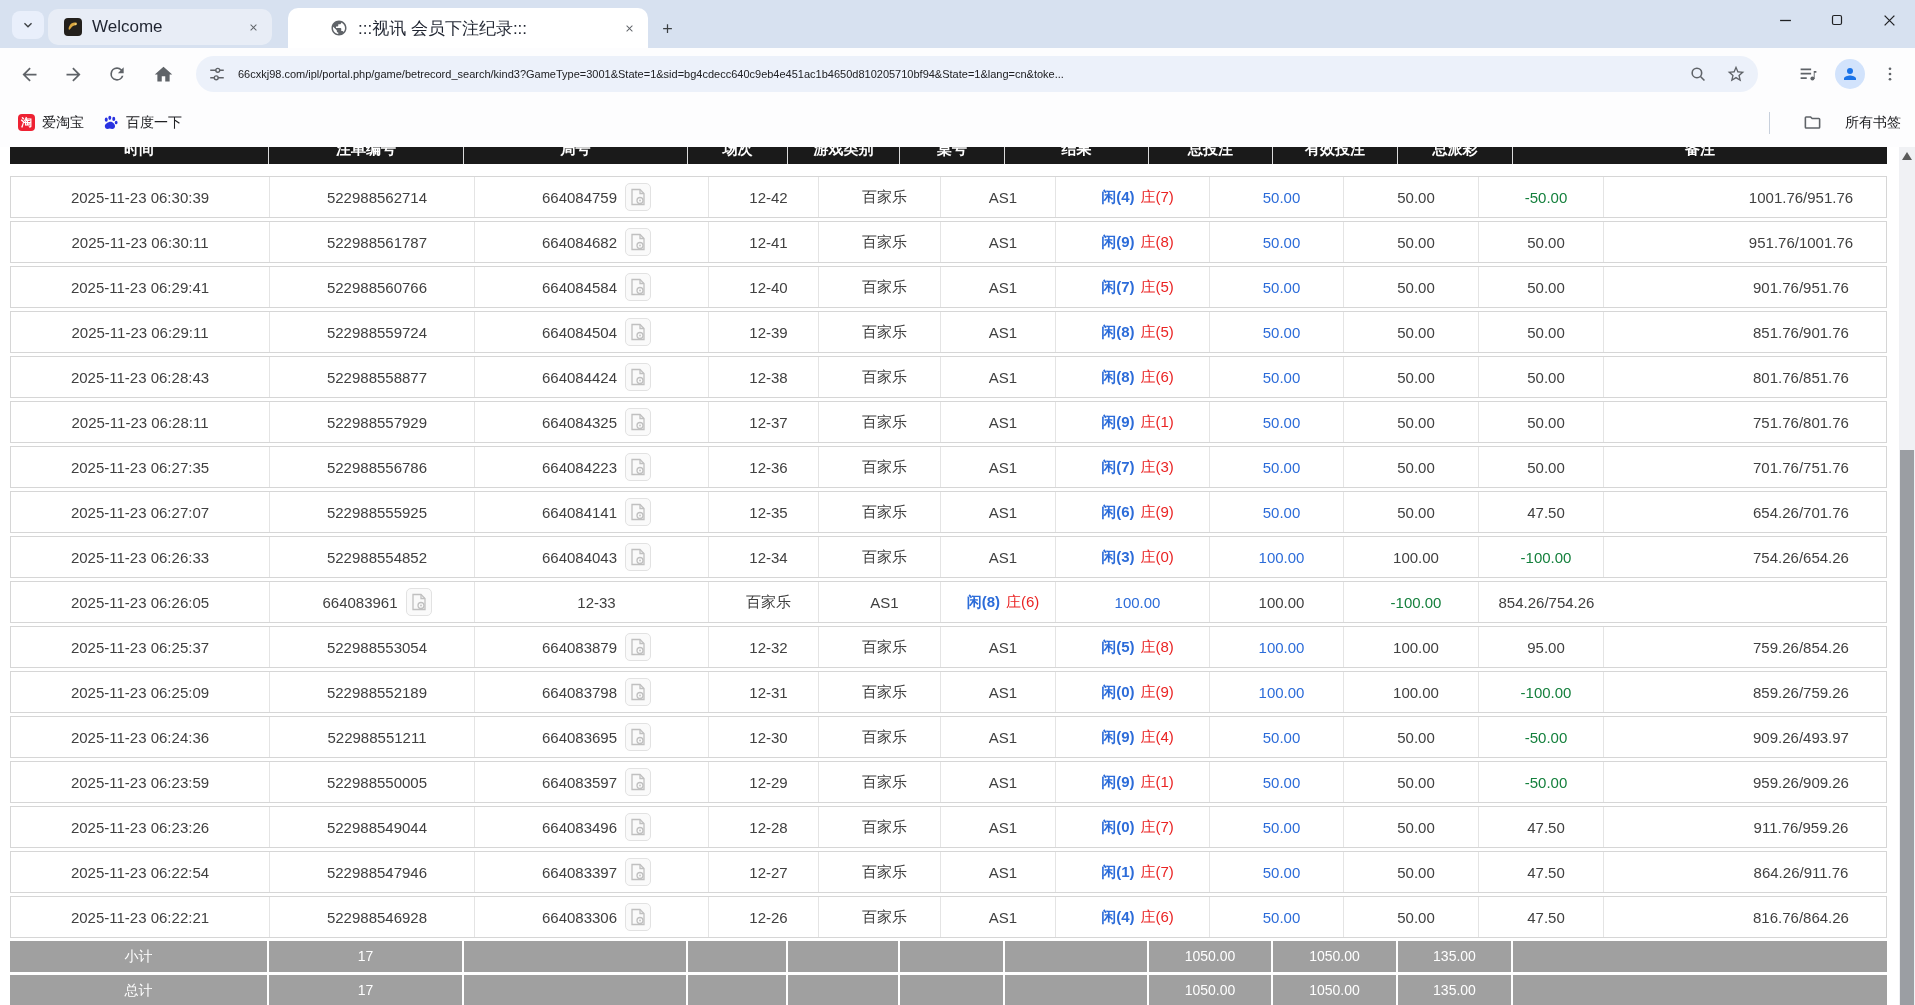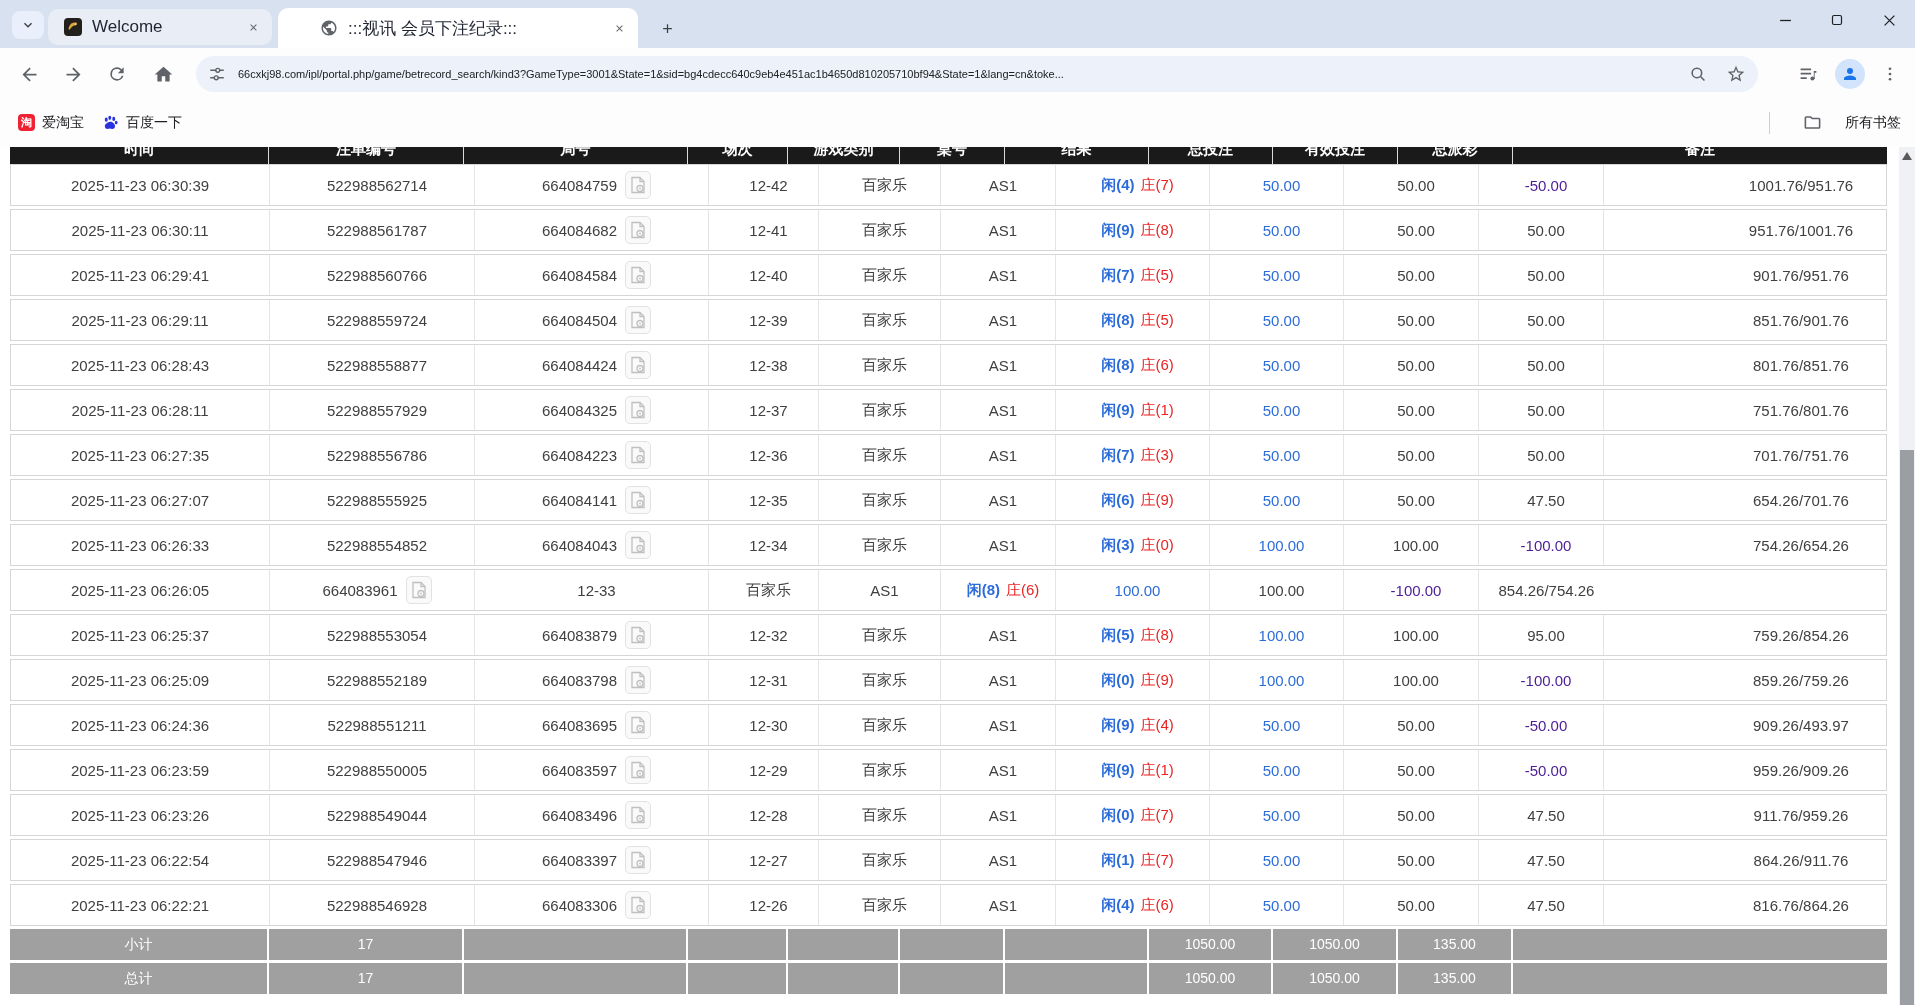--- a/index.html
+++ b/index.html
@@ -6,21 +6,21 @@
   html,body { width:1915px; height:1005px; overflow:hidden;
     font-family:"Liberation Sans","DejaVu Sans",sans-serif; background:#fff; }
 
   
   .tabstrip { position:absolute; left:0; top:0; width:1915px; height:48px; background:#d7e1f0; }
   .tab-search { position:absolute; left:12px; top:11px; width:32px; height:28px; border-radius:8px;
     background:#e9effb; display:flex; align-items:center; justify-content:center; }
   .tab { position:absolute; top:8px; height:40px; border-radius:10px 10px 0 0;
     display:flex; align-items:center; padding:0 10px 0 16px; font-size:17px; color:#1f2430; }
   .tab.inactive { left:48px; width:224px; background:rgba(255,255,255,.42); border-radius:10px; height:36px; top:9px; }
-  .tab.active { left:278px; width:360px; background:#fff;padding-left:42px; }
+  .tab.active { left:288px; width:360px; background:#fff;padding-left:42px; }
   .tab .title { flex:1; white-space:nowrap; overflow:hidden; margin-left:10px; }
   .tab .fav { width:18px; height:18px; flex:0 0 18px; }
   .fav-dragon { background:#23201c; border-radius:4px; display:flex; align-items:center; justify-content:center; }
   .tab-close { width:18px; height:18px; display:flex; align-items:center; justify-content:center; border-radius:50%; }
   .newtab-btn { position:absolute; left:652px; top:13px; width:30px; height:30px; border-radius:50%;
     display:flex; align-items:center; justify-content:center; }
   .win-controls { position:absolute; right:0; top:0; height:40px; display:flex; }
   .win-btn { width:52px; height:40px; display:flex; align-items:center; justify-content:center; color:#202124; }
 
   .toolbar { position:absolute; left:0; top:48px; width:1915px; height:50px; background:#fdfdfe; }
@@ -40,33 +40,33 @@
     display:flex; align-items:center; justify-content:center; font-weight:bold; }
   .bm-right { position:absolute; right:14px; top:0; height:49px; display:flex; align-items:center; gap:23px;
     font-size:14px; color:#202124; }
   .bm-divider { width:1px; height:22px; background:#c8d0dc; margin-right:10px; }
 
   
   .content { position:absolute; left:0; top:147px; width:1899px; height:858px; background:#fff; overflow:hidden; }
   .bet-table { position:absolute; left:10px; top:0; width:1877px; }
   .grid { display:grid; grid-template-columns:259px 195px 224px 100px 112px 105px 144px 124px 125px 115px 374px; }
 
-  .thead-clip { height:17px; overflow:hidden; margin-bottom:0; }
+  .thead-clip { height:17px; overflow:hidden; margin-bottom:12px; }
   .thead { height:39px; margin-top:-18px; background:#1a1a1a; color:#fff; font-size:15px; font-weight:bold;
     align-items:center; text-align:center; }
   .thead > div { line-height:39px; border-right:1px solid #dcdcdc; height:100%; }
   .thead > div:last-child { border-right:none; }
 
   .row { height:42px; margin-bottom:3px; border:1px solid #d6d6d6; background:#fff;
     align-items:center; text-align:center; font-size:15px; color:#404040;gap:10px; }
   .row > div { display:flex; align-items:center; justify-content:center; height:100%;
     border-right:1px solid #e4e4e4; }
   .row > div:last-child { border-right:none; }
   .blue { color:#2c6cd9; }
-  .neg { color:#4c1d95; }
+  .neg { color:#15803d; }
   .res-player { color:#2c6cd9; margin-right:6px;font-weight:bold; }
   .res-banker { color:#ea2323; }
   .video-btn { width:26px; height:28px; margin-left:8px; background:#fafafa; border:1px solid #e2e2e2;
     border-radius:5px; display:flex; align-items:center; justify-content:center; }
 
   .sumrow { height:31px; margin-bottom:3px; background:#a0a0a0; color:#fff; font-size:14px;
     align-items:center; text-align:center; }
   .sumrow > div { line-height:31px; border-right:2px solid #fff; height:100%; }
   .sumrow > div:last-child { border-right:none; }
 

